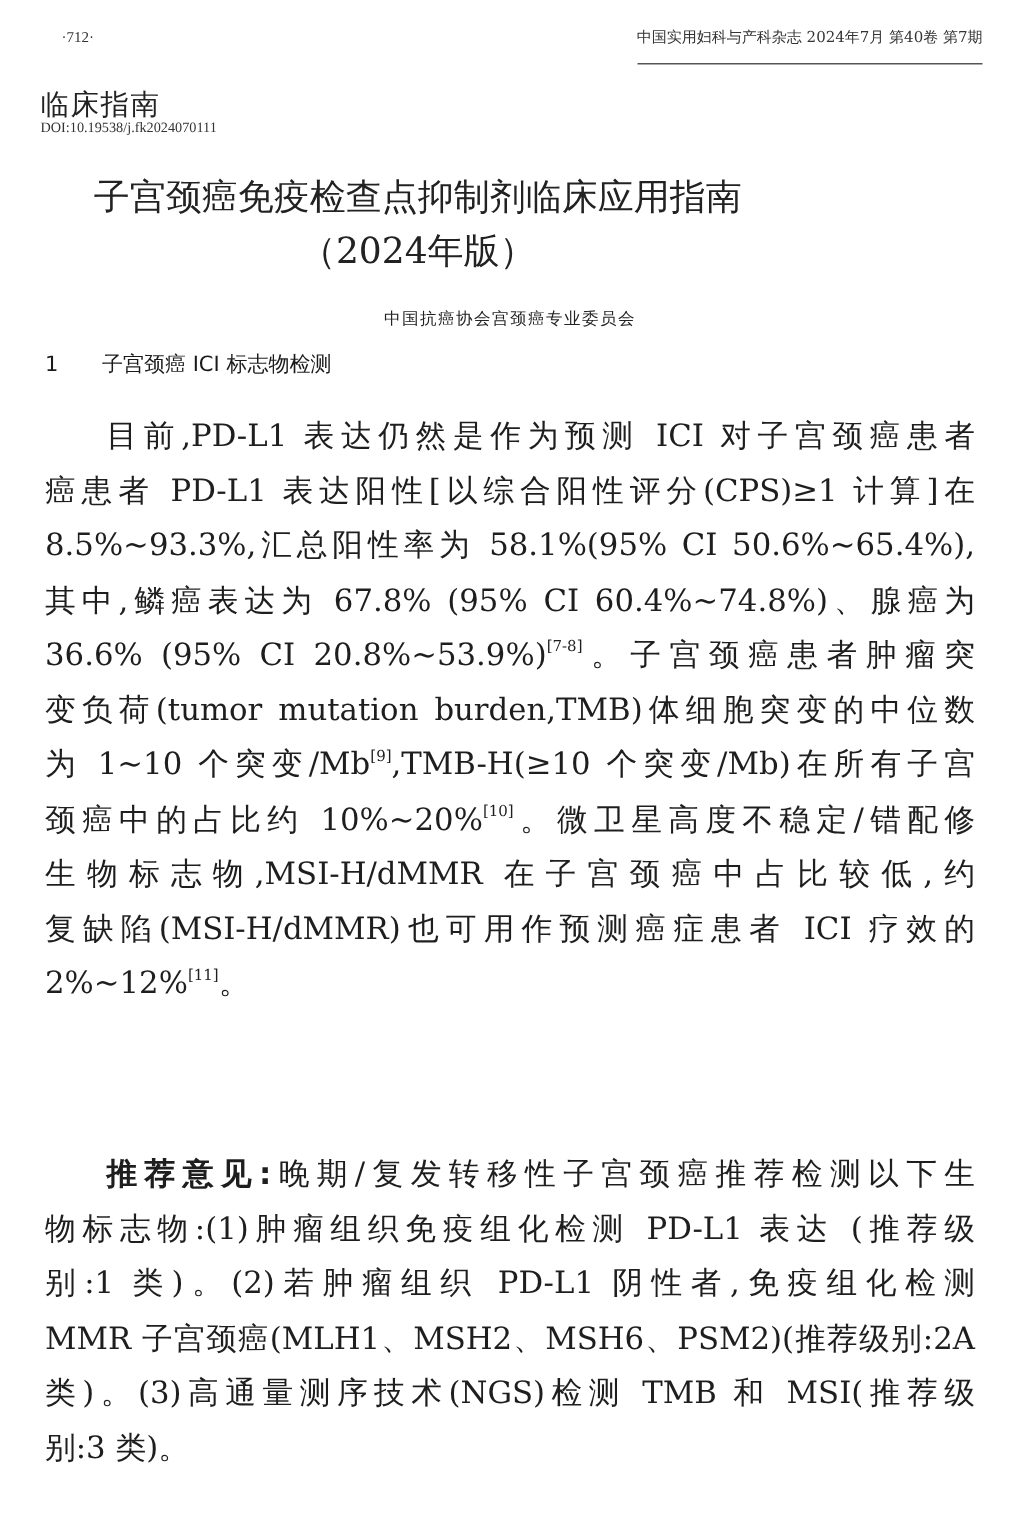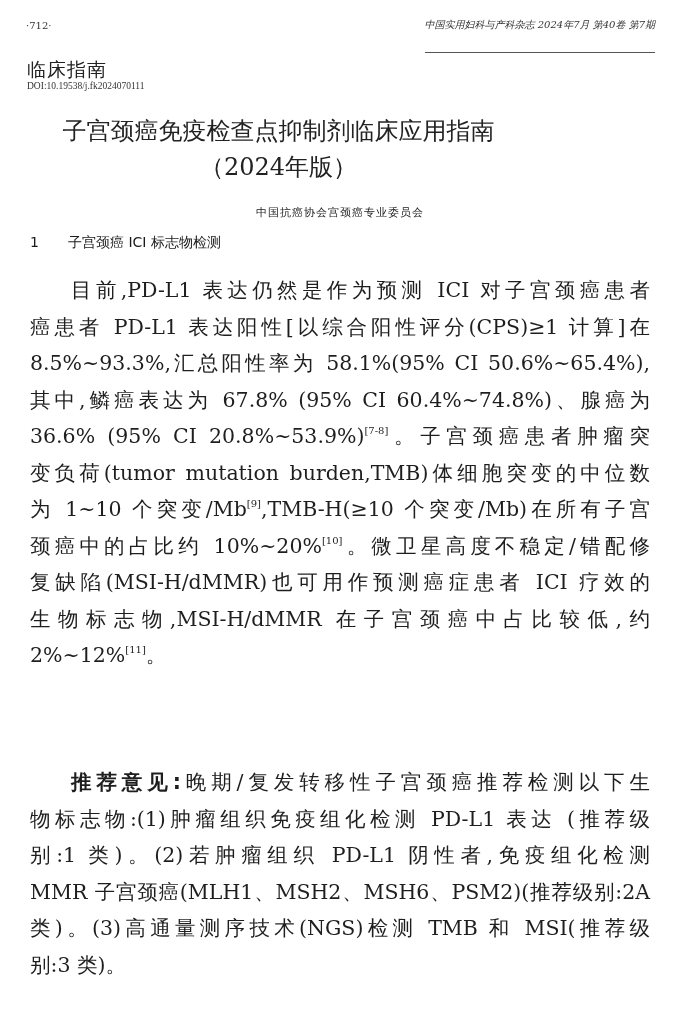--- a/index.html
+++ b/index.html
@@ -2,30 +2,29 @@
 <html><head>
 <meta charset="utf-8">
 <style>
   html, body { margin: 0; padding: 0; background: #ffffff; }
   body {
     width: 681px; height: 1021px; overflow: hidden; position: relative;
     color: #1e1e1e;
     font-family: "DejaVu Serif", "Liberation Serif", serif;
   }
   .page-num {
-    position: absolute; left: 26px; top: 20px;
-    font-size: 10px; color: #333;
+    position: absolute; left: 41px; top: 20px;
+    font-size: 10px; color: #333; font-family: Liberation Serif, serif;
   }
   .running-head {
     position: absolute; right: 26px; top: 18px;
     font-size: 10px; color: #333;
-    padding-bottom: 20px;
+    padding-bottom: 10px;
     border-bottom: 1px solid #555;
     white-space: nowrap;
-    font-style: italic;
   }
   .column-label {
     position: absolute; left: 27px; top: 57px;
     font-size: 19px; color: #222; letter-spacing: 1px; font-family: Liberation Mono, monospace;
   }
   .doi {
     position: absolute; left: 27px; top: 81px;
     font-size: 9.5px; color: #333;
     font-family: "Liberation Serif", serif;
   }
@@ -78,22 +77,22 @@
 
 <div class="para para-1">
   <span class="line indent">目前,PD-L1 表达仍然是作为预测 ICI 对子宫颈癌患者</span>
   <span class="line">癌患者 PD-L1 表达阳性[以综合阳性评分(CPS)≥1 计算]在</span>
   <span class="line">8.5%~93.3%,汇总阳性率为 58.1%(95% CI 50.6%~65.4%),</span>
   <span class="line">其中,鳞癌表达为 67.8% (95% CI 60.4%~74.8%)、腺癌为</span>
   <span class="line"><span>36.6% (95% CI 20.8%~53.9%)</span><sup class="ref">[7-8]</sup><span>。子宫颈癌患者肿瘤突</span></span>
   <span class="line">变负荷(tumor mutation burden,TMB)体细胞突变的中位数</span>
   <span class="line"><span>为 1~10 个突变/Mb</span><sup class="ref">[9]</sup><span>,TMB-H(≥10 个突变/Mb)在所有子宫</span></span>
   <span class="line"><span>颈癌中的占比约 10%~20%</span><sup class="ref">[10]</sup><span>。微卫星高度不稳定/错配修</span></span>
+  <span class="line">生物标志物,MSI-H/dMMR 在子宫颈癌中占比较低,约</span>
   <span class="line">复缺陷(MSI-H/dMMR)也可用作预测癌症患者 ICI 疗效的</span>
-  <span class="line">生物标志物,MSI-H/dMMR 在子宫颈癌中占比较低,约</span>
   <span class="line last"><span>2%~12%</span><sup class="ref">[11]</sup><span>。</span></span>
 </div>
 
 <div class="para para-2">
   <span class="line indent"><span class="bold-lead">推荐意见:</span><span>晚期/复发转移性子宫颈癌推荐检测以下生</span></span>
   <span class="line">物标志物:(1)肿瘤组织免疫组化检测 PD-L1 表达 (推荐级</span>
   <span class="line">别:1 类)。(2)若肿瘤组织 PD-L1 阴性者,免疫组化检测</span>
   <span class="line">MMR 子宫颈癌(MLH1、MSH2、MSH6、PSM2)(推荐级别:2A</span>
   <span class="line">类)。(3)高通量测序技术(NGS)检测 TMB 和 MSI(推荐级</span>
   <span class="line last">别:3 类)。</span>

